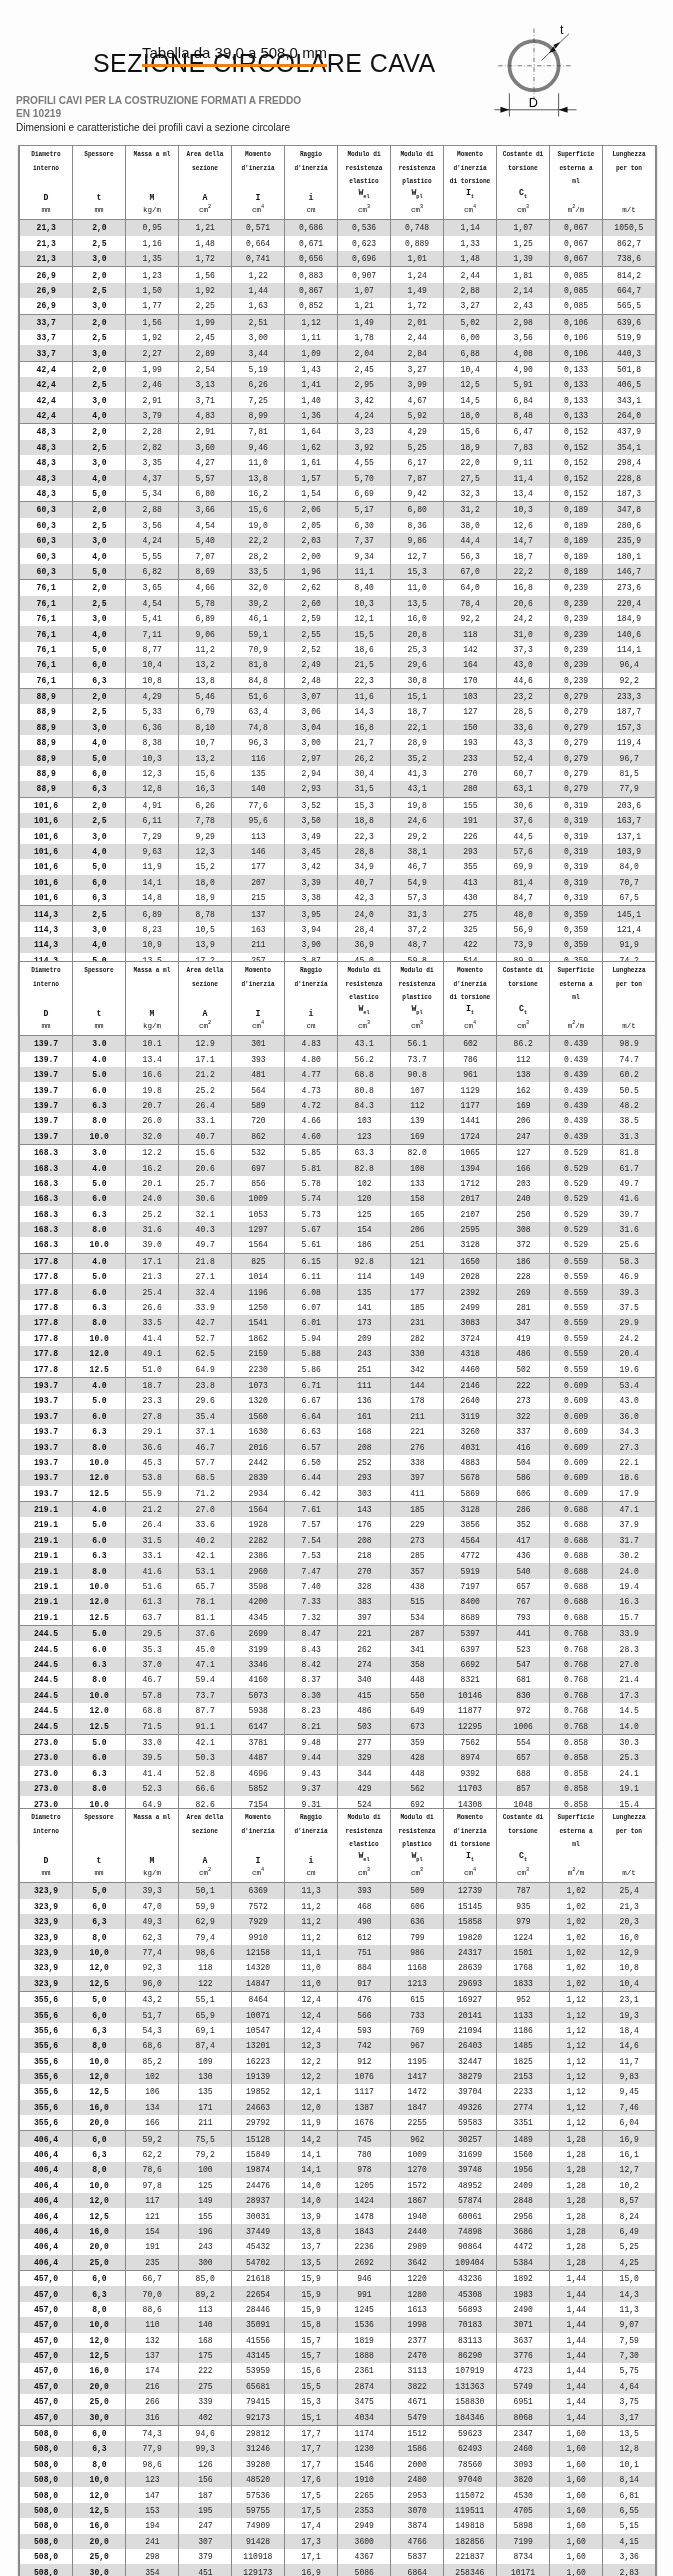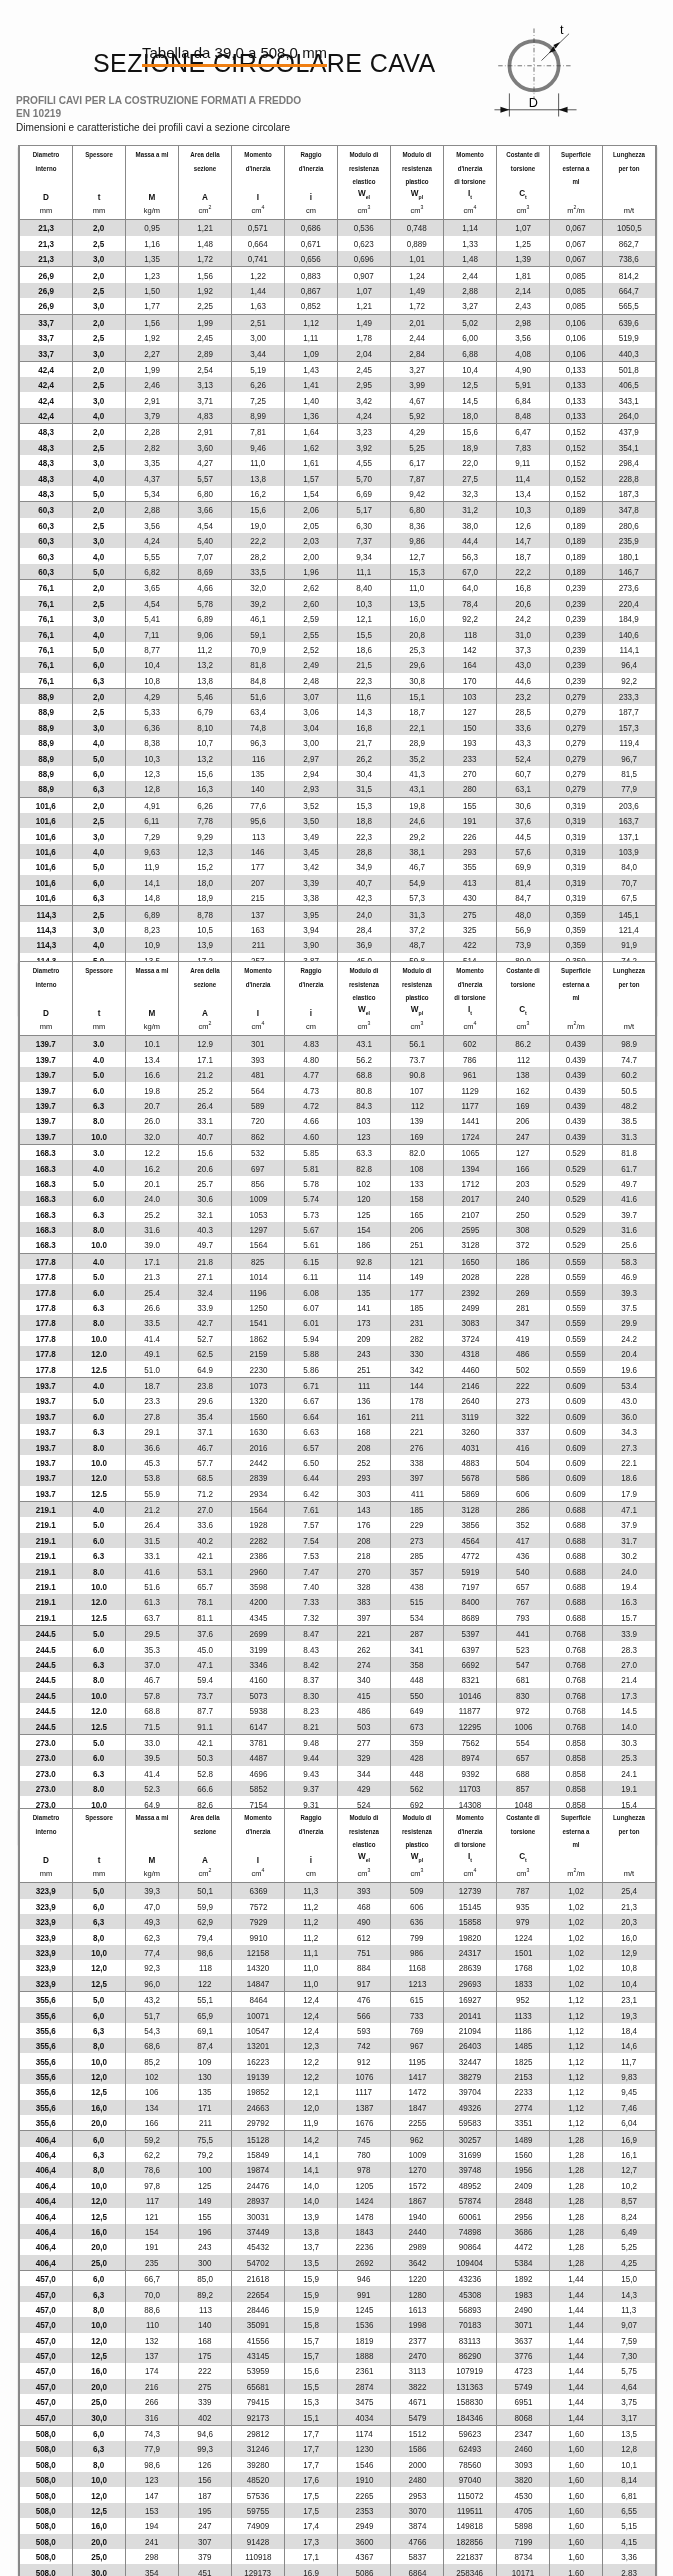--- a/index.html
+++ b/index.html
@@ -5,21 +5,21 @@
   html, body { margin: 0; padding: 0; background: #fdfdfd; }
   body { width: 673px; height: 2576px; position: relative; font-family: "Liberation Sans", sans-serif; color: #111; overflow: hidden; }
   .title { position: absolute; left: 93px; top: 15px; font-size: 25px; letter-spacing: 0.4px; color: #111; margin-top: 34px; }
   .subtitle { position: absolute; left: 142px; top: 43px; font-size: 15px; color: #111; padding-bottom: 1.5px; border-bottom: 3px solid #f07f12; line-height: 19.5px; }
   .diagram { position: absolute; left: 487px; top: 21px; width: 97px; height: 97px; }
   .doc-head { position: absolute; left: 16px; top: 94px; font-family: "Liberation Sans", sans-serif; }
   .doc-head .h1 { font-size: 11px; font-weight: bold; color: #7a7a7a; transform: scaleX(0.92); transform-origin: left; line-height: 12.7px; white-space: nowrap; }
   .doc-head .h2 { font-size: 11px; font-weight: bold; color: #7a7a7a; line-height: 12.7px; transform: scaleX(0.92); transform-origin: left; }
   .doc-head .h3 { font-size: 11.2px; color: #222; line-height: 13.5px; transform: scaleX(0.9); transform-origin: left; white-space: nowrap; margin-top: 1.5px; }
   .tbl-wrap { position: absolute; left: 18px; width: 637px; border: 1.5px solid #8a8a8a; background: #fff; box-shadow: 0 1.5px 1.5px #bbb; }
-  table { border-collapse: collapse; width: 100%; table-layout: fixed; font-family: Liberation Sans, sans-serif; }
+  table { border-collapse: collapse; width: 100%; table-layout: fixed; font-family: Liberation Mono, monospace; }
   th { font-size: 7.5px; font-weight: bold; color: #111; border-left: 0.7px solid #888; border-right: 0.7px solid #888; vertical-align: top; padding: 2.2px 0 0 0; text-align: center; line-height: 13.5px; height: 71px; position: relative; }
   th .lbl { display: block; transform: scaleX(0.82); white-space: nowrap; }
   th .sym { position: absolute; left: 0; right: 0; bottom: 15px; text-align: center; font-size: 8.2px; }
   th .unit { position: absolute; left: 0; right: 0; bottom: 2.2px; text-align: center; font-size: 7.5px; font-weight: normal; }
   th .unit sup, th .sym sub { font-size: 5.2px; }
   thead tr { border-bottom: 1.5px solid #888; }
   td { font-size: 9.4px; text-align: center; border-left: 0.7px solid #888; border-right: 0.7px solid #888; height: 15.4px; padding: 0; color: #222; }
   td span { display: inline-block; transform: scaleX(0.86); }
   td.b { font-weight: bold; color: #111; }
   tr.shade td { background: #dcdcdc; }

